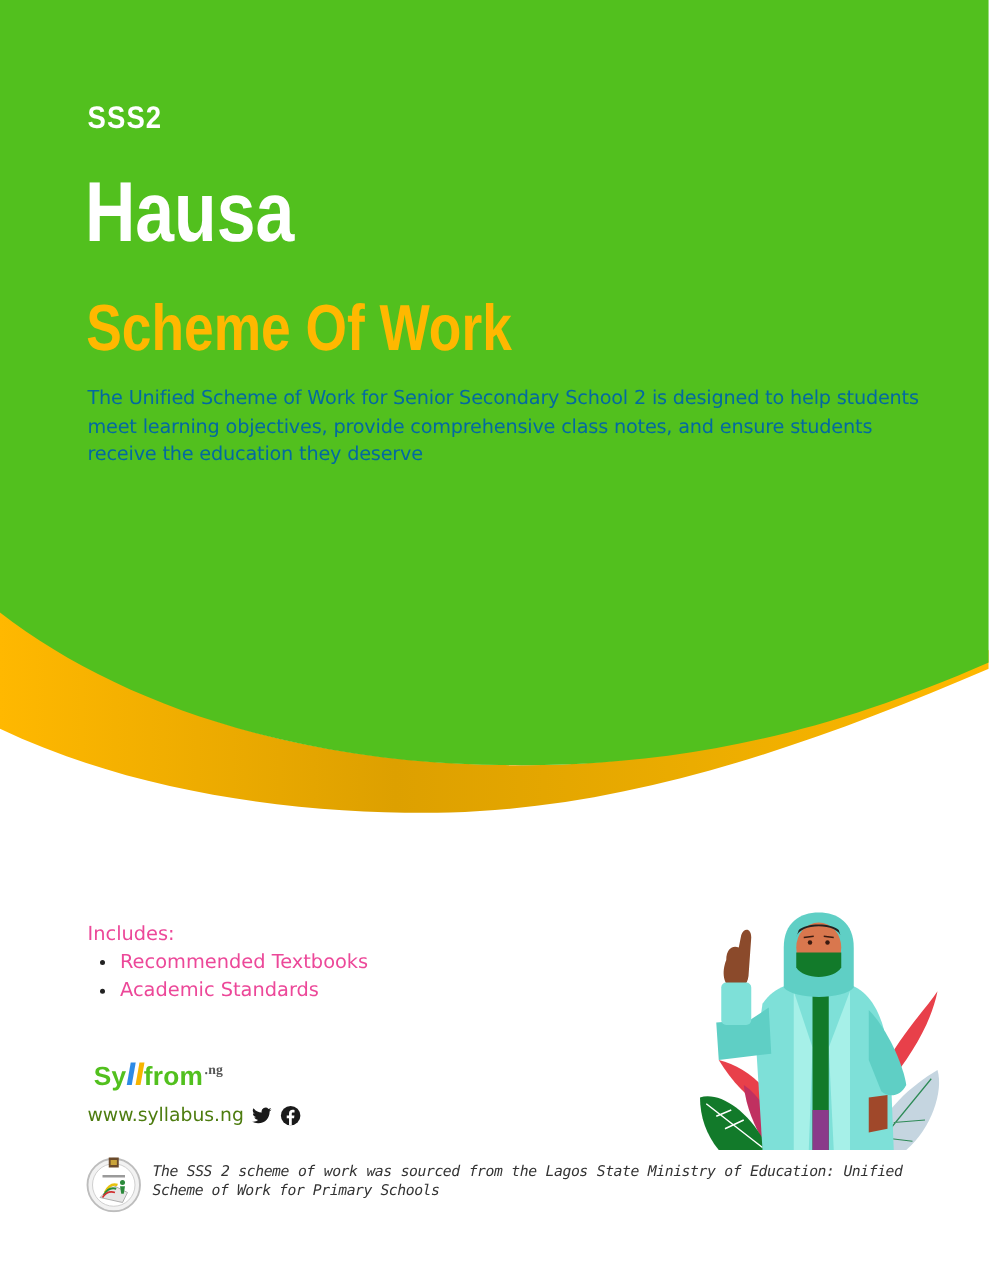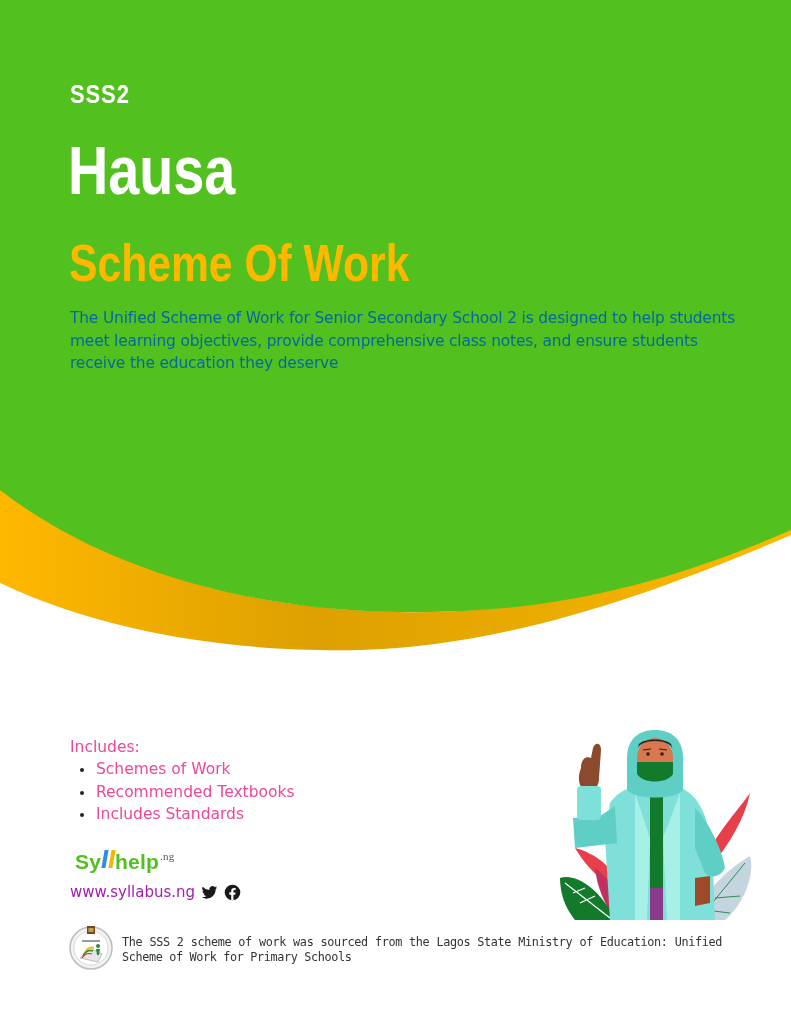--- a/index.html
+++ b/index.html
@@ -51,32 +51,32 @@
 
     .brand-logo {
       position: absolute; left: 75px; top: 850px;
       font-family: "Liberation Sans", sans-serif; font-weight: 700; font-size: 21px;
       color: #52C01E; display: flex; align-items: flex-start; z-index: 2;
       letter-spacing: 0.2px;
     }
     .brand-logo .book { display: inline-block; width: 4px; height: 18px; margin: 0 1.5px 3px 1.5px; transform: skewX(-10deg); }
     .brand-logo .book.b1 { background: #2E8BE6; }
     .brand-logo .book.b2 { background: #F7B500; }
-    .brand-logo .tld { font-size: 11px; color: #555555; font-weight: 400; margin-left: 1px; margin-bottom: 2px; font-family: "Liberation Serif", serif; }
+    .brand-logo .tld { font-size: 11px; color: #555555; font-weight: 700; margin-left: 1px; margin-bottom: 2px; font-family: "Liberation Serif", serif; }
 
     .website-row {
       position: absolute; left: 70px; top: 883px;
       display: flex; align-items: center; gap: 6px; z-index: 2;
     }
-    .website { font-family: "DejaVu Sans", sans-serif; font-size: 15px; color: #a21caf; }
+    .website { font-family: "DejaVu Sans", sans-serif; font-size: 15px; color: #4d7c0f; }
     .social-icon { width: 17px; height: 17px; display: inline-block; }
 
     .footer {
       position: absolute; left: 68px; top: 924px; width: 660px;
-      display: flex; align-items: center; z-index: 2;
+      display: flex; align-items: flex-start; z-index: 2; font-style: italic;
     }
     .seal { width: 46px; height: 46px; flex: none; margin-right: 8px; }
     .source-text {
       font-family: "DejaVu Sans Mono", monospace; font-size: 11.8px; line-height: 15px;
       color: #333333; margin-top: 6px; text-align: justify; width: 600px;
       letter-spacing: -0.35px;
     }
 
     .illustration { position: absolute; left: 555px; top: 728px; width: 210px; height: 196px; z-index: 1; }
   </style>
@@ -99,31 +99,30 @@
 </svg>
 
 <div class="grade">SSS2</div>
 <div class="subject">Hausa</div>
 <div class="doc-type">Scheme Of Work</div>
 <p class="description">The Unified Scheme of Work for Senior Secondary School 2 is designed to help students meet learning objectives, provide comprehensive class notes, and ensure students receive the education they deserve</p>
 
 <div class="includes">
   <div class="includes-title">Includes:</div>
   <ul>
-    <li>Schemes of Work</li>
     <li>Recommended Textbooks</li>
-    <li>Includes Standards</li>
+    <li>Academic Standards</li>
   </ul>
 </div>
 
 <div class="brand-logo">
   <span>Sy</span>
   <span class="book b1"></span>
   <span class="book b2"></span>
-  <span>help</span>
+  <span>from</span>
   <span class="tld">.ng</span>
 </div>
 
 <div class="website-row">
   <span class="website">www.syllabus.ng</span>
   <svg class="social-icon" viewBox="0 0 24 24" xmlns="http://www.w3.org/2000/svg">
     <path fill="#1a1a1a" d="M23 5.1c-.8.4-1.7.6-2.6.7.9-.6 1.6-1.4 2-2.5-.9.5-1.9.9-2.9 1.1A4.5 4.5 0 0 0 11.8 8.5 12.8 12.8 0 0 1 2.5 3.8a4.5 4.5 0 0 0 1.4 6 4.4 4.4 0 0 1-2-.6v.1a4.5 4.5 0 0 0 3.6 4.4 4.6 4.6 0 0 1-2 .1 4.5 4.5 0 0 0 4.2 3.1A9 9 0 0 1 1 18.7a12.8 12.8 0 0 0 6.9 2c8.3 0 12.8-6.9 12.8-12.8v-.6c.9-.6 1.6-1.4 2.3-2.2z"></path>
   </svg>
   <svg class="social-icon" viewBox="0 0 24 24" xmlns="http://www.w3.org/2000/svg">
     <circle cx="12" cy="12" r="11" fill="#1a1a1a"></circle>

